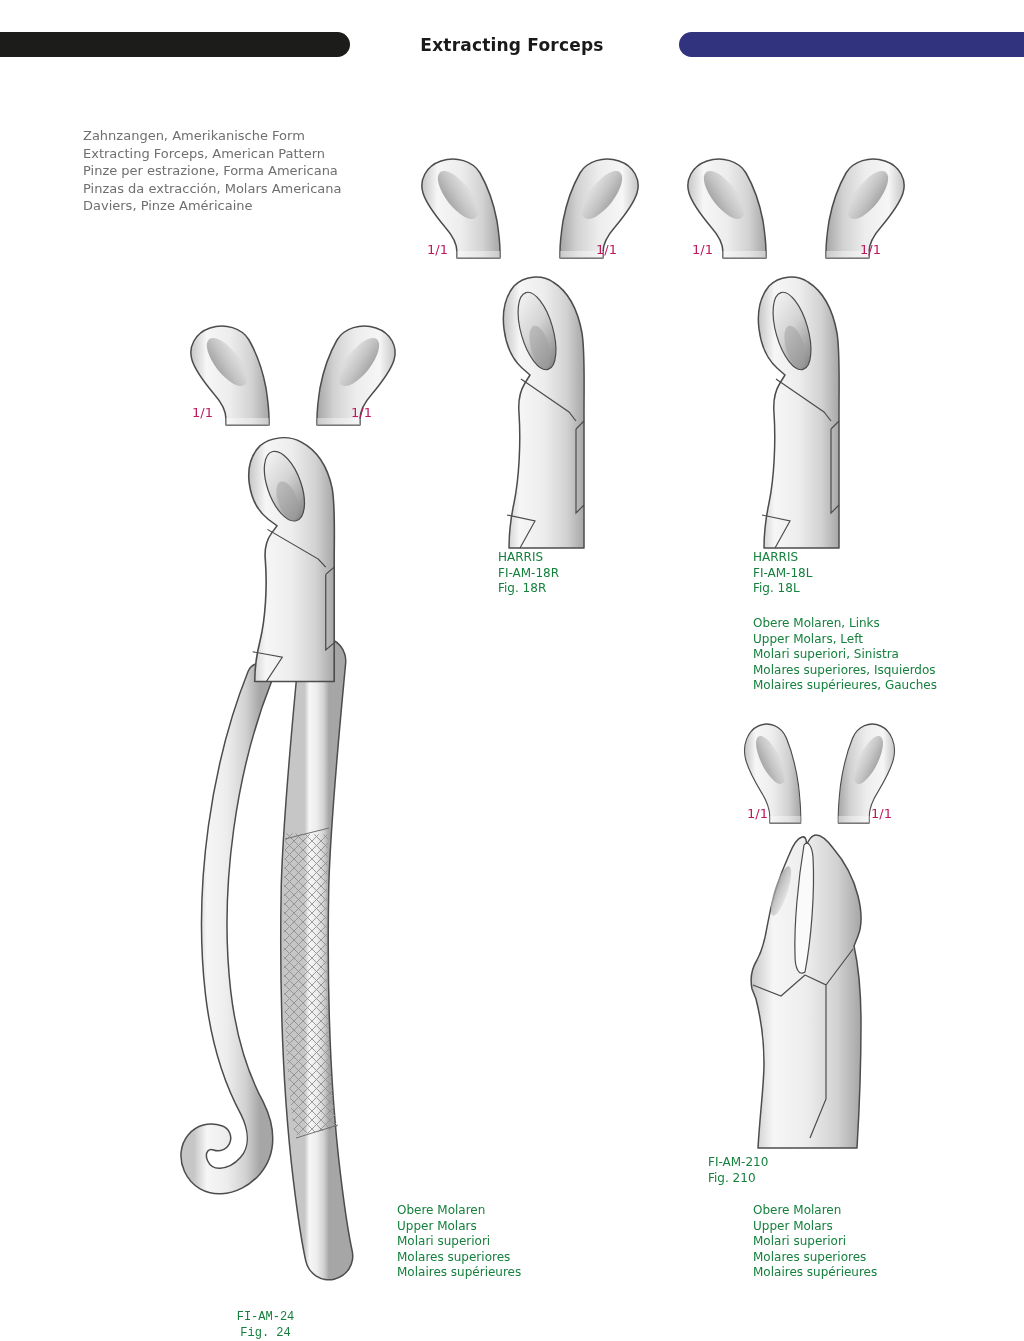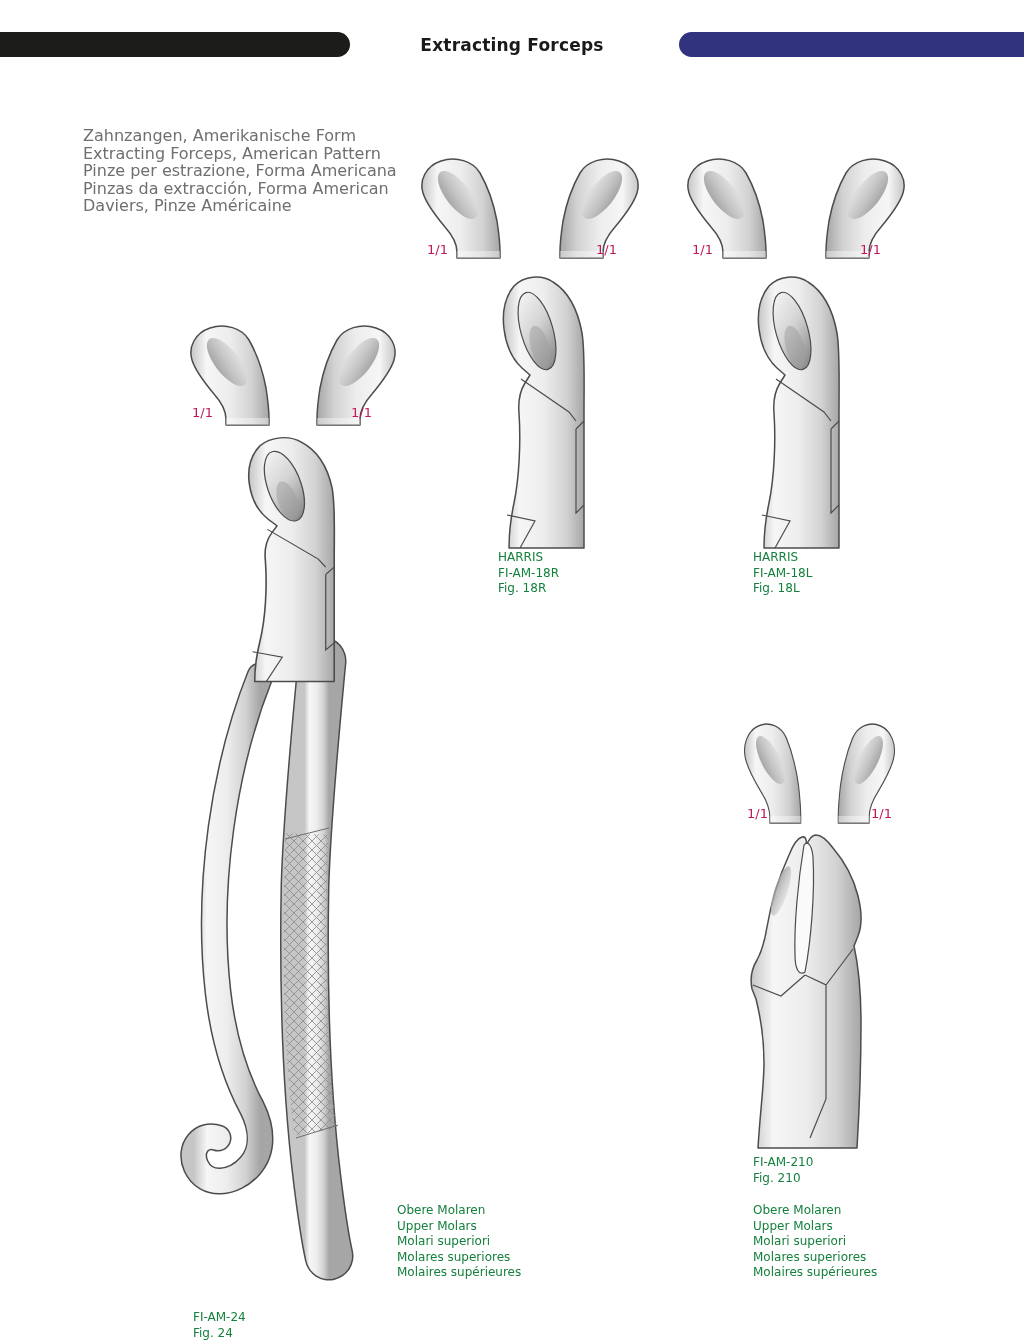--- a/index.html
+++ b/index.html
@@ -3,24 +3,24 @@
 <meta charset="utf-8">
 <style>
   html,body{margin:0;padding:0;background:#ffffff;}
   .page{position:relative;width:1024px;height:1341px;background:#ffffff;overflow:hidden;
         font-family:"DejaVu Sans","Liberation Sans",sans-serif;margin-top:20px;}
   .bar{position:absolute;top:12px;height:25px;border-radius:12.5px;}
   .bar-left{left:-16px;width:366px;}
   .bar-right{left:679px;width:370px;}
   .page-title{position:absolute;top:15px;left:0;width:1024px;text-align:center;
               font-size:17px;font-weight:600;color:#1a1a1a;letter-spacing:.2px;}
-  .intro{position:absolute;left:83px;top:107px;font-size:16px;line-height:17.5px;color:#6f6f6f;}
+  .intro{position:absolute;left:83px;top:107px;font-size:13px;line-height:17.5px;color:#6f6f6f;}
   .plabel{position:absolute;font-size:12px;line-height:15.5px;color:#15803d;white-space:nowrap;}
   .scale{position:absolute;font-size:13px;color:#be185d;}
-  .center{white-space:nowrap;}
+  .center{text-align:center;white-space:nowrap;font-family:Liberation Mono, monospace;}
   .art{position:absolute;}
   svg{display:block;overflow:visible;}
 </style>
 </head>
 <body>
 
 <div class="page">
 
   <svg width="0" height="0" style="position:absolute">
     <defs>
@@ -61,21 +61,21 @@
   </svg>
 
   <div class="bar bar-left" style="background: rgb(28, 28, 26);"></div>
   <div class="page-title">Extracting Forceps</div>
   <div class="bar bar-right" style="background: rgb(50, 51, 126);"></div>
 
   <div class="intro">
     <div>Zahnzangen, Amerikanische Form</div>
     <div>Extracting Forceps, American Pattern</div>
     <div>Pinze per estrazione, Forma Americana</div>
-    <div>Pinzas da extracción, Forma American</div>
+    <div>Pinzas da extracción, Molars Americana</div>
     <div>Daviers, Pinze Américaine</div>
   </div>
 
   <svg class="art" style="left:417px;top:135px" width="226" height="104" viewBox="0 0 226 104">
     <use href="#tipbeak"></use>
       <use href="#tipbeak" transform="translate(226,0) scale(-1,1)"></use>
   </svg>
   <svg class="art" style="left:683px;top:135px" width="226" height="104" viewBox="0 0 226 104">
     <use href="#tipbeak"></use>
       <use href="#tipbeak" transform="translate(226,0) scale(-1,1)"></use>
@@ -128,22 +128,29 @@
     <div>HARRIS</div>
     <div>FI-AM-18R</div>
     <div>Fig. 18R</div>
   </div>
 
   <div class="plabel" style="left:753px;top:530px">
     <div>HARRIS</div>
     <div>FI-AM-18L</div>
     <div>Fig. 18L</div>
   </div>
+  <div class="plabel" style="left:753px;top:596px">
+    <div>Obere Molaren, Links</div>
+    <div>Upper Molars, Left</div>
+    <div>Molari superiori, Sinistra</div>
+    <div>Molares superiores, Isquierdos</div>
+    <div>Molaires supérieures, Gauches</div>
+  </div>
 
-  <div class="plabel" style="left:753px;top:1135px">
+  <div class="plabel" style="left:708px;top:1135px">
     <div>FI-AM-210</div>
     <div>Fig. 210</div>
   </div>
   <div class="plabel" style="left:753px;top:1183px">
     <div>Obere Molaren</div>
     <div>Upper Molars</div>
     <div>Molari superiori</div>
     <div>Molares superiores</div>
     <div>Molaires supérieures</div>
   </div>

